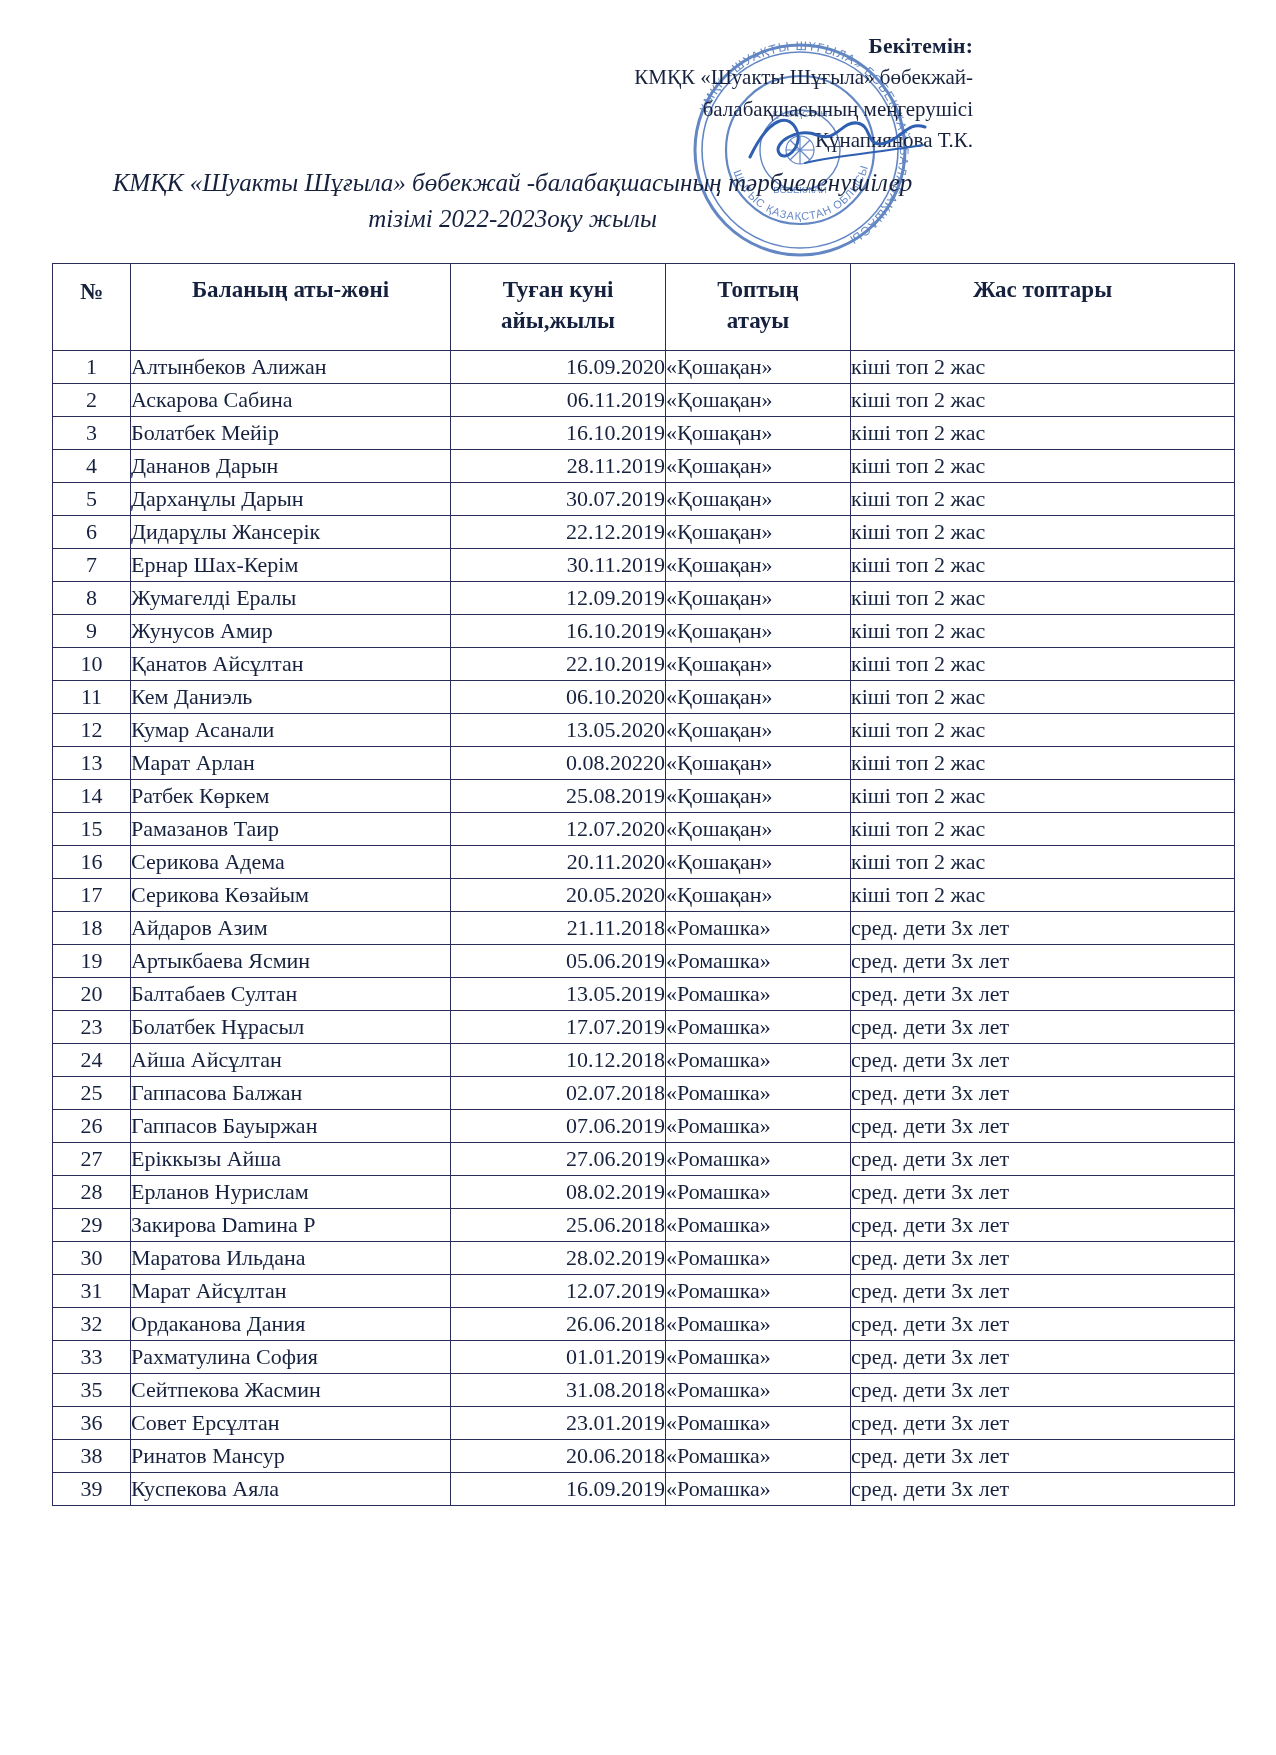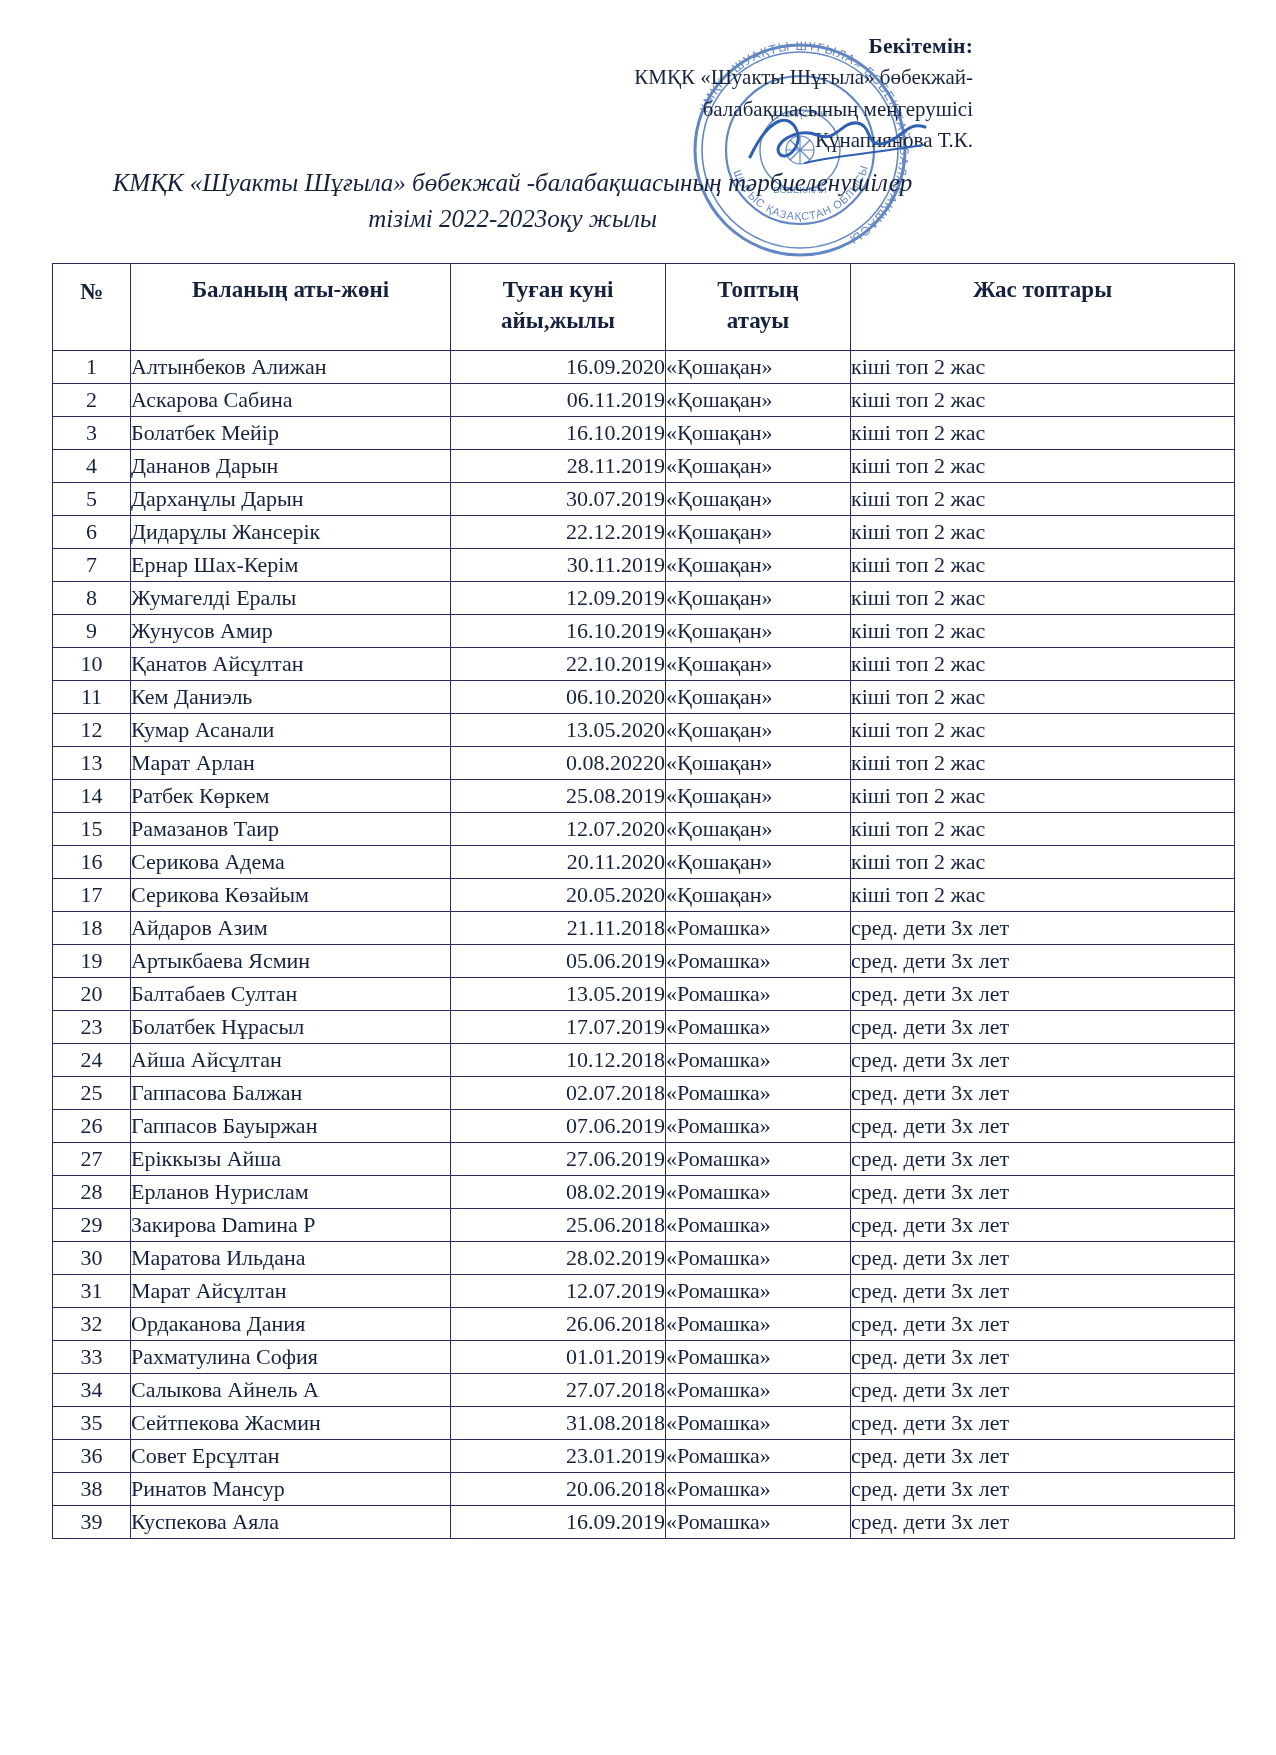--- a/index.html
+++ b/index.html
@@ -397,27 +397,20 @@
           <td class="age">сред. дети 3х лет</td>
         </tr>
         <tr>
           <td class="num">33</td>
           <td class="name">Рахматулина  София</td>
           <td class="dob">01.01.2019</td>
           <td class="grp">«Ромашка»</td>
           <td class="age">сред. дети 3х лет</td>
         </tr>
         <tr>
-          <td class="num">34</td>
-          <td class="name">Салыкова  Айнель А</td>
-          <td class="dob">27.07.2018</td>
-          <td class="grp">«Ромашка»</td>
-          <td class="age">сред. дети 3х лет</td>
-        </tr>
-        <tr>
           <td class="num">35</td>
           <td class="name">Сейтпекова  Жасмин</td>
           <td class="dob">31.08.2018</td>
           <td class="grp">«Ромашка»</td>
           <td class="age">сред. дети 3х лет</td>
         </tr>
         <tr>
           <td class="num">36</td>
           <td class="name">Совет  Ерсұлтан</td>
           <td class="dob">23.01.2019</td>

